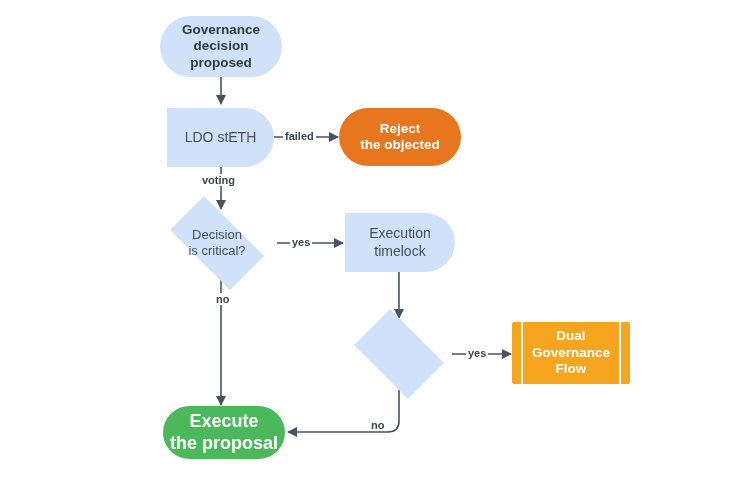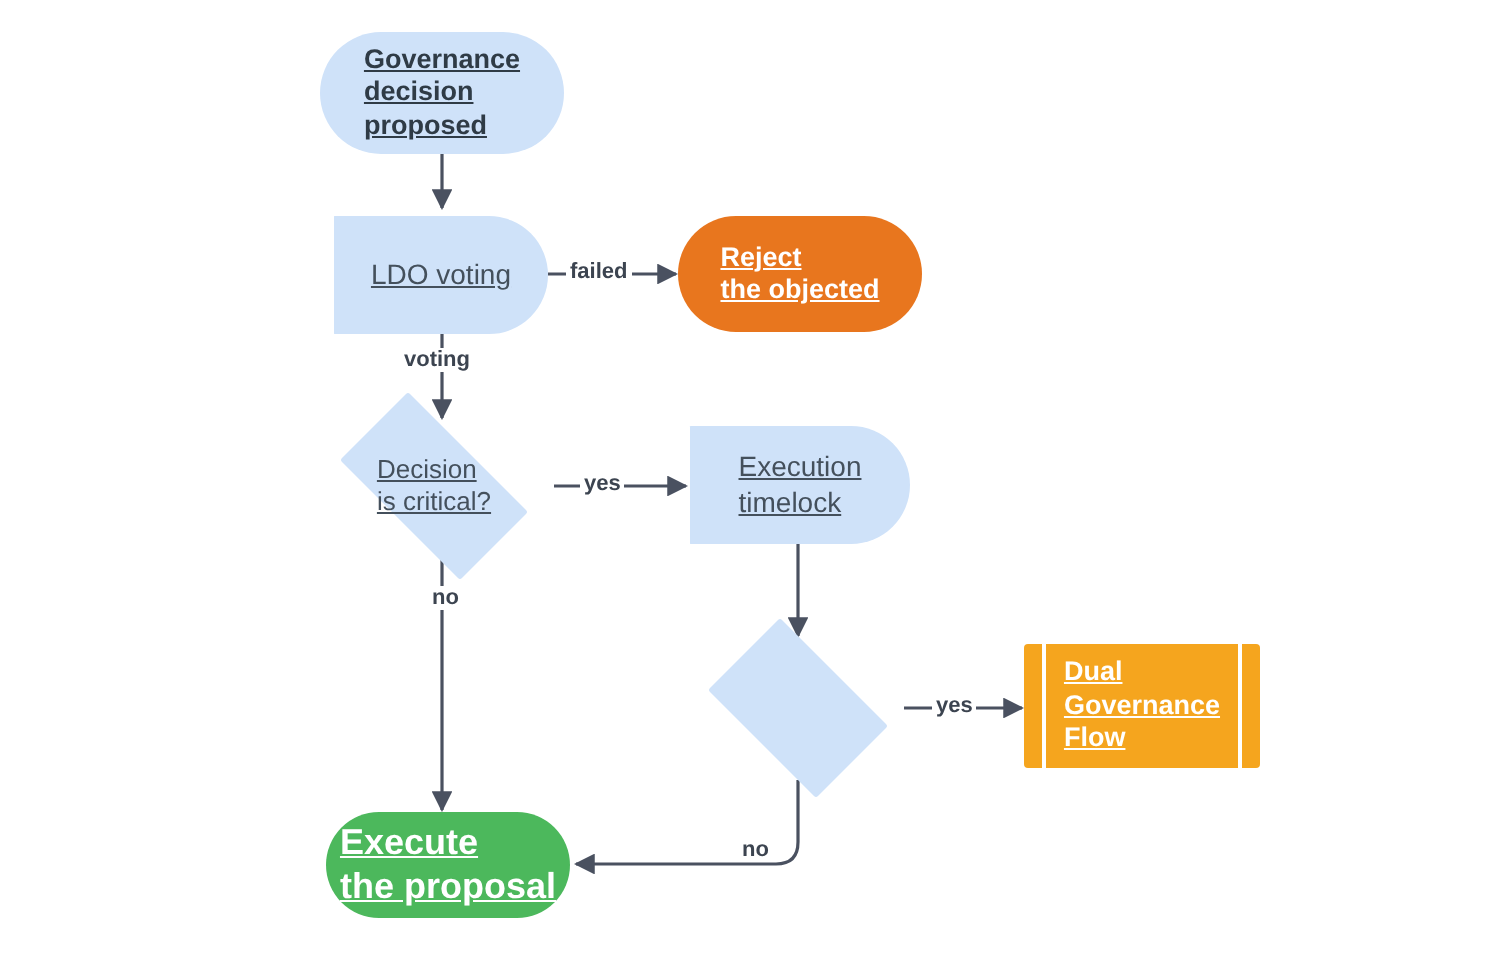--- a/index.html
+++ b/index.html
@@ -26,23 +26,23 @@
     width: 750px;
     height: 486px;
     overflow: visible;
   }
   .node {
     position: absolute;
     box-sizing: border-box;
     display: flex;
     align-items: center;
     justify-content: center;
+    text-align: center;
     line-height: 1.22;
     white-space: pre-line;
-    text-decoration: underline;
   }
   .node .label {
     display: block;
     white-space: pre-line;
   }
 
   
   .shape-pill-blue {
     background: #cfe2f9;
     color: #2f3b46;
@@ -186,21 +186,21 @@
 
   <div class="edge-label" style="left:369px; top:419px;">no</div>
 
   <div class="node shape-pill-blue" style="left:160px; top:16px; width:122px; height:61px;">
     <span class="label">Governance
 decision
 proposed</span>
   </div>
 
   <div class="node shape-roundright-blue" style="left:167px; top:108px; width:107px; height:59px;">
-    <span class="label">LDO voting</span>
+    <span class="label">LDO stETH</span>
   </div>
 
   <div class="node shape-pill-orange" style="left:339px; top:108px; width:122px; height:58px;">
     <span class="label">Reject
 the objected</span>
   </div>
 
   <div class="node shape-diamond" style="left:157px; top:209px; width:120px; height:68px;">
     <span class="diamond-bg"></span>
     <span class="label">Decision

